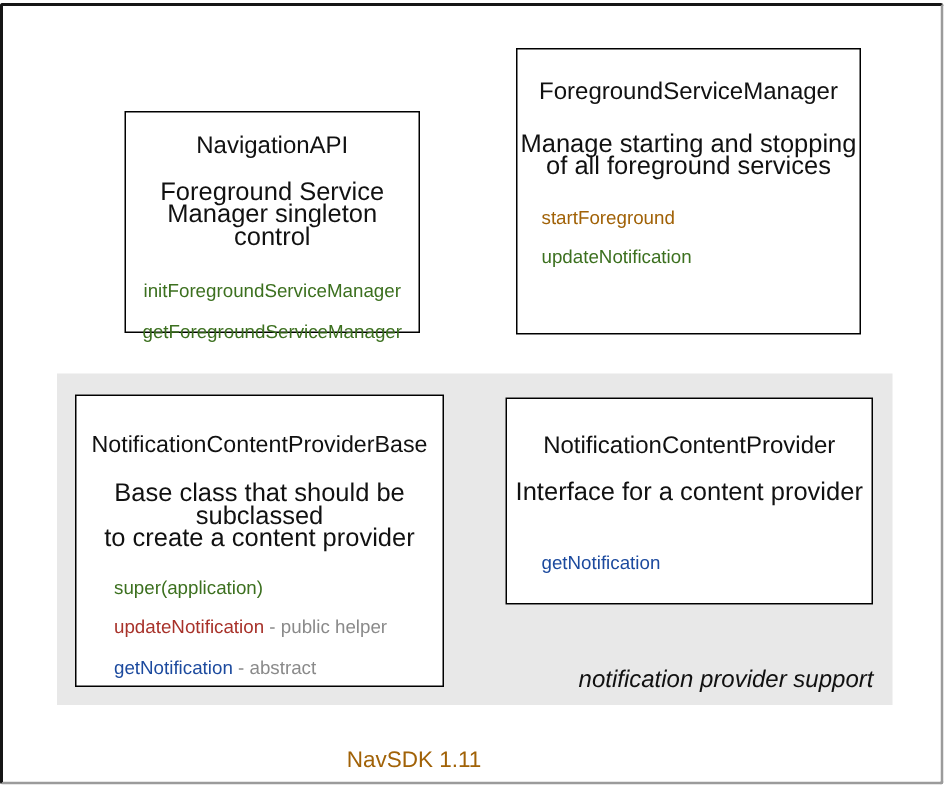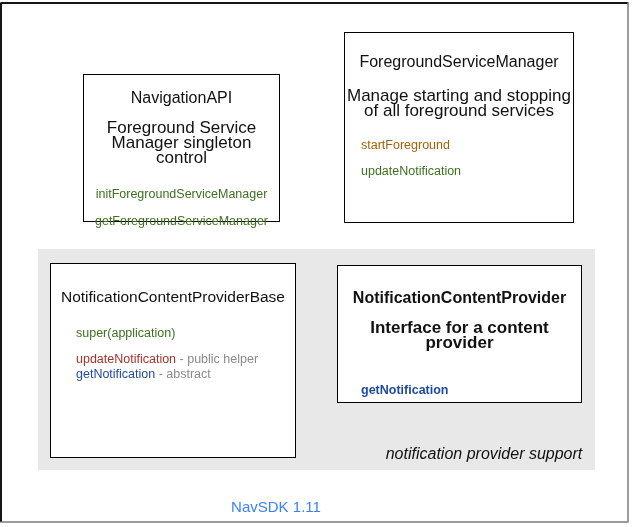--- a/index.html
+++ b/index.html
@@ -34,33 +34,33 @@
   .box-fsm .desc-block { margin-top:16px; }
   .box-fsm .m1 { margin-top:20px; margin-left:16px; }
   .box-fsm .m2 { margin-top:11px; margin-left:16px; }
   .box-fsm .m3 { margin-top:11px; margin-left:16px; }
 
   .box-ncpb { left:50px; top:263px; width:246px; height:195px; padding-top:23px; }
   .box-ncpb .title { font-size:15.5px; }
   .box-ncpb .desc-block { margin-top:14px; }
   .box-ncpb .m1 { margin-top:19px; margin-left:25px; }
   .box-ncpb .m2 { margin-top:11px; margin-left:25px; }
-  .box-ncpb .m3 { margin-left:25px; }
+  .box-ncpb .m3 { margin-top:12px; margin-left:25px; }
 
-  .box-ncp { left:337px; top:265px; width:245px; height:138px; padding-top:22px;font-weight:bold; }
+  .box-ncp { left:337px; top:265px; width:245px; height:138px; padding-top:22px; }
   .box-ncp .desc-block { margin-top:12px; }
   .box-ncp .m1 { margin-top:33px; margin-left:23px; }
 
   .group-label {
     position:absolute; left:374px; top:445px; width:220px;
     font-size:16px; line-height:17px; text-align:center; color:#111;font-style:italic;
   }
   .caption {
     position:absolute; left:0px; top:498px; width:552px;
-    font-size:15px; line-height:17px; text-align:center; color:#3b82f6;
+    font-size:15px; line-height:17px; text-align:center; color:#a16207;
   }
 </style>
 </head>
 <body>
 
 <div class="canvas">
   <div class="frame"></div>
 
   <div class="gray-region" style="background: rgb(232, 232, 232);"></div>
 
@@ -79,20 +79,24 @@
     <div class="desc-block">
       <div class="desc">Manage starting and stopping</div>
       <div class="desc">of all foreground services</div>
     </div>
     <div class="method m1" style="color: #a16207;">startForeground</div>
     <div class="method m3" style="color: rgb(60, 112, 31);">updateNotification</div>
   </div>
 
   <div class="box box-ncpb">
     <div class="title">NotificationContentProviderBase</div>
+    <div class="desc-block">
+      <div class="desc">Base class that should be subclassed</div>
+      <div class="desc">to create a content provider</div>
+    </div>
     <div class="method m1">
       <span style="color: rgb(60, 112, 31);">super(application)</span><span style="color: rgb(138, 138, 138);"></span>
     </div>
     <div class="method m2">
       <span style="color: rgb(168, 50, 42);">updateNotification</span><span style="color: rgb(138, 138, 138);"> - public helper</span>
     </div>
     <div class="method m3">
       <span style="color: rgb(28, 74, 158);">getNotification</span><span style="color: rgb(138, 138, 138);"> - abstract</span>
     </div>
   </div>

